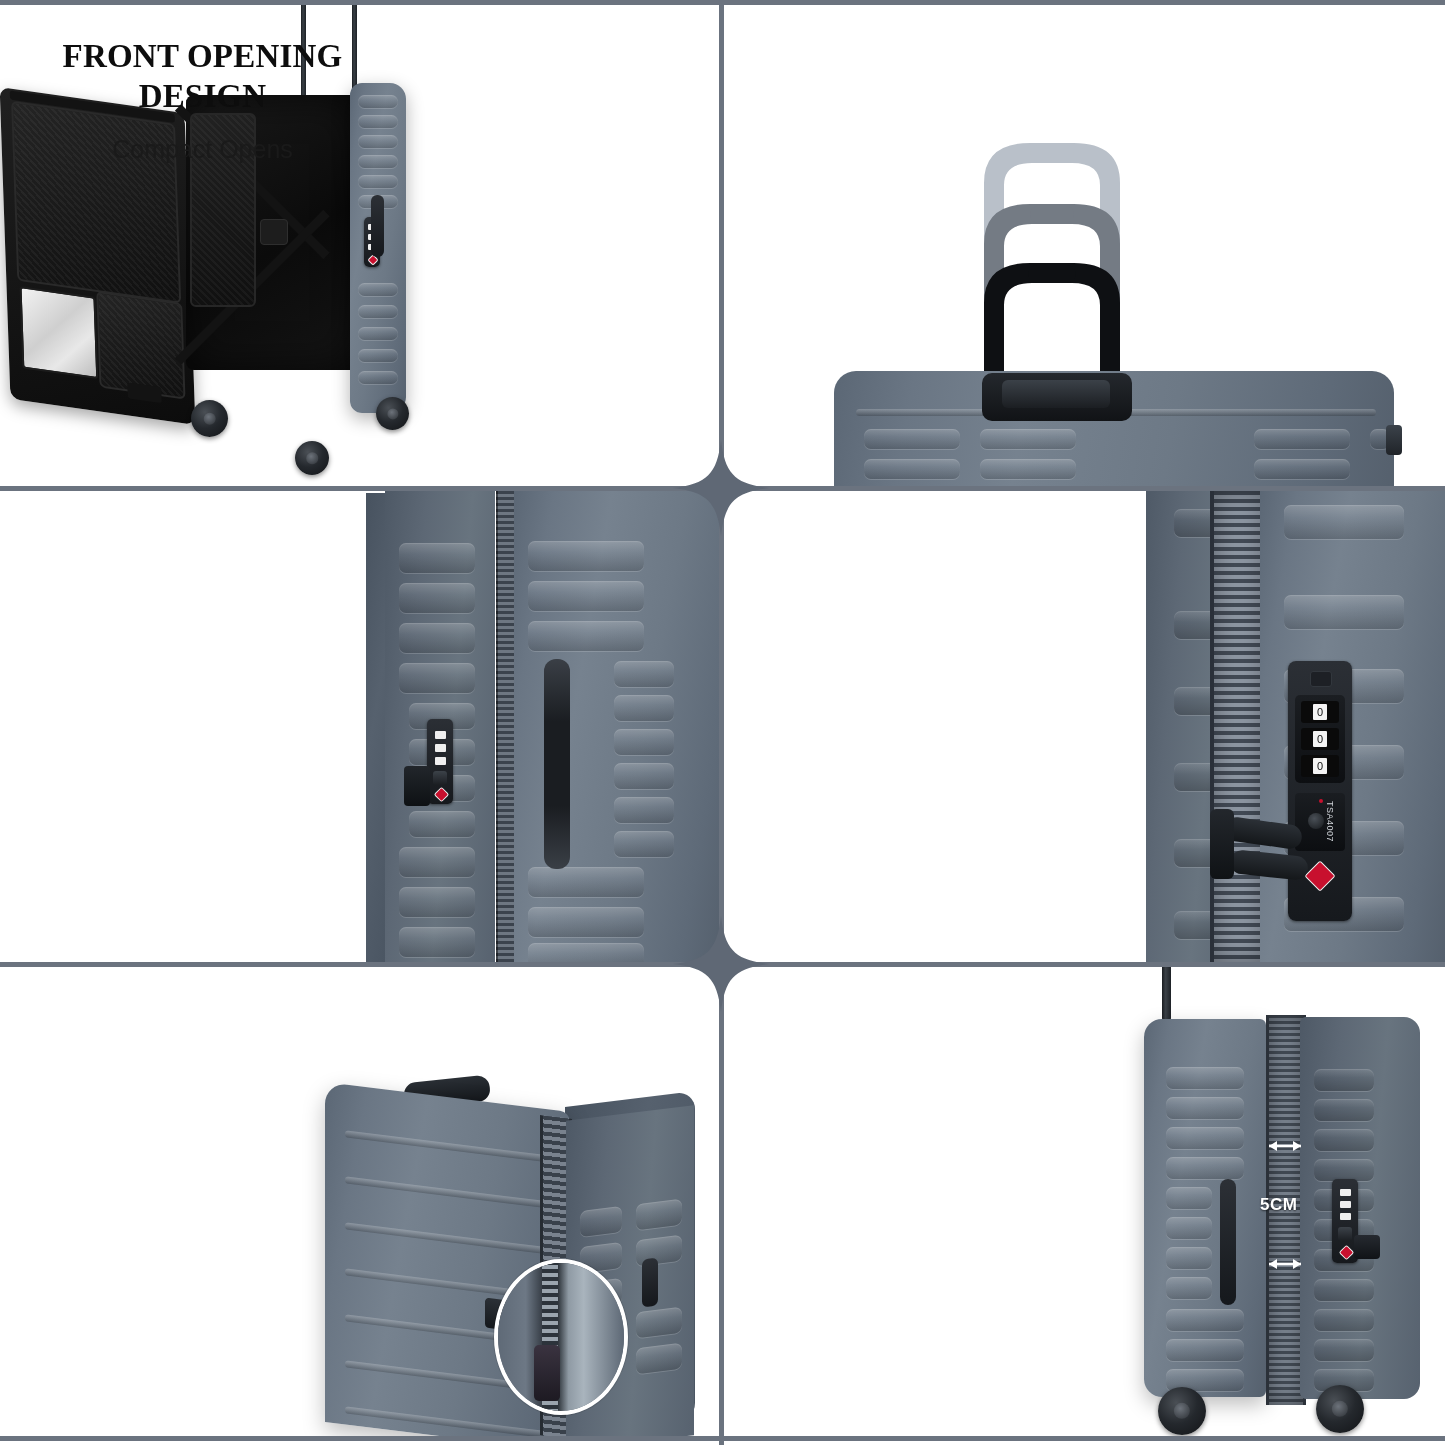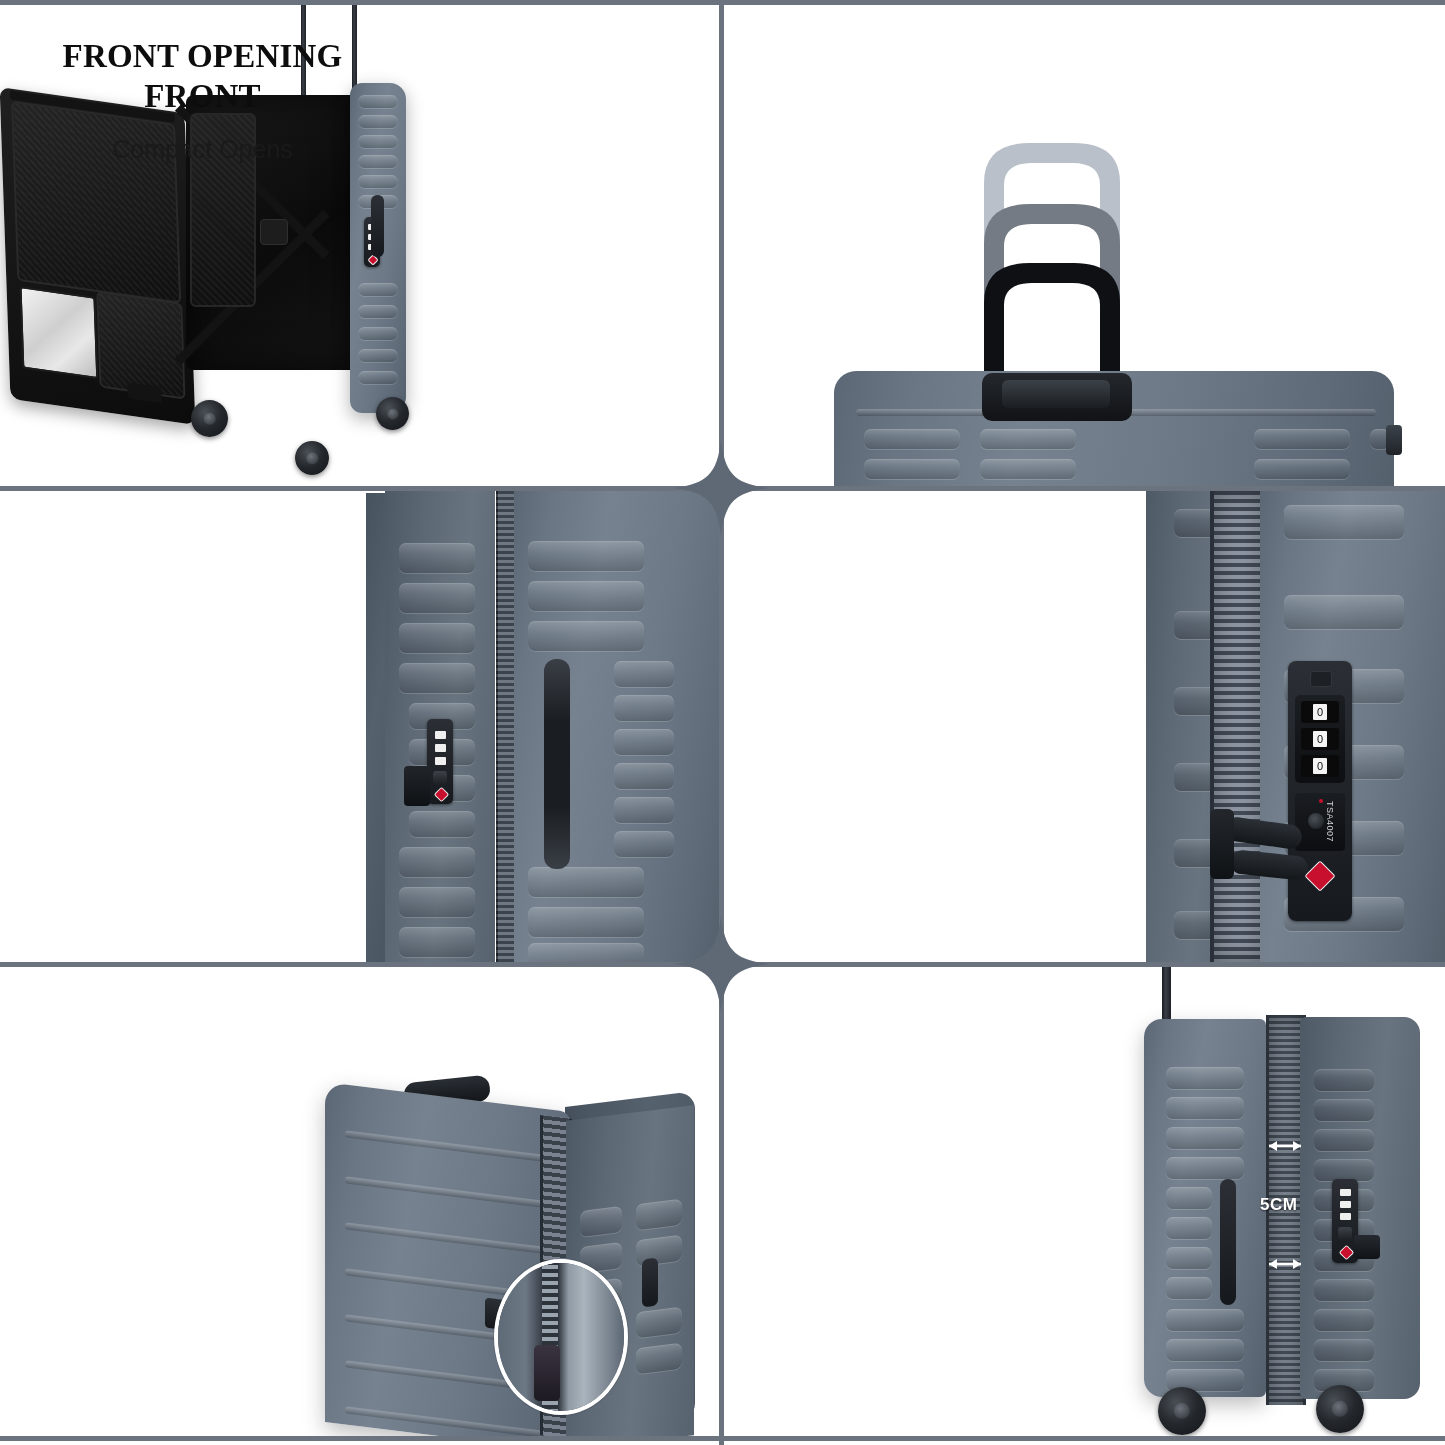--- a/index.html
+++ b/index.html
@@ -159,21 +159,21 @@
     </div>
     <div class="art darkbar" style="left:371px;top:190px;width:13px;height:62px;"></div>
 
     <div class="art wheel" style="left:191px;top:395px;width:37px;height:37px;"></div>
     <div class="art wheel" style="left:295px;top:436px;width:34px;height:34px;"></div>
     <div class="art wheel" style="left:376px;top:392px;width:33px;height:33px;"></div>
 
     <div class="txt t1">
       <div class="head">
         <div>FRONT OPENING</div>
-        <div>FRONT</div>
+        <div>DESIGN</div>
       </div>
       <div class="sub">
         <div>Compact Opens</div>
       </div>
     </div>
   </div>
 
   <div class="cell c2">
 
     <svg class="art" style="left:238px;top:128px;" width="180" height="300" viewBox="0 0 180 300">

